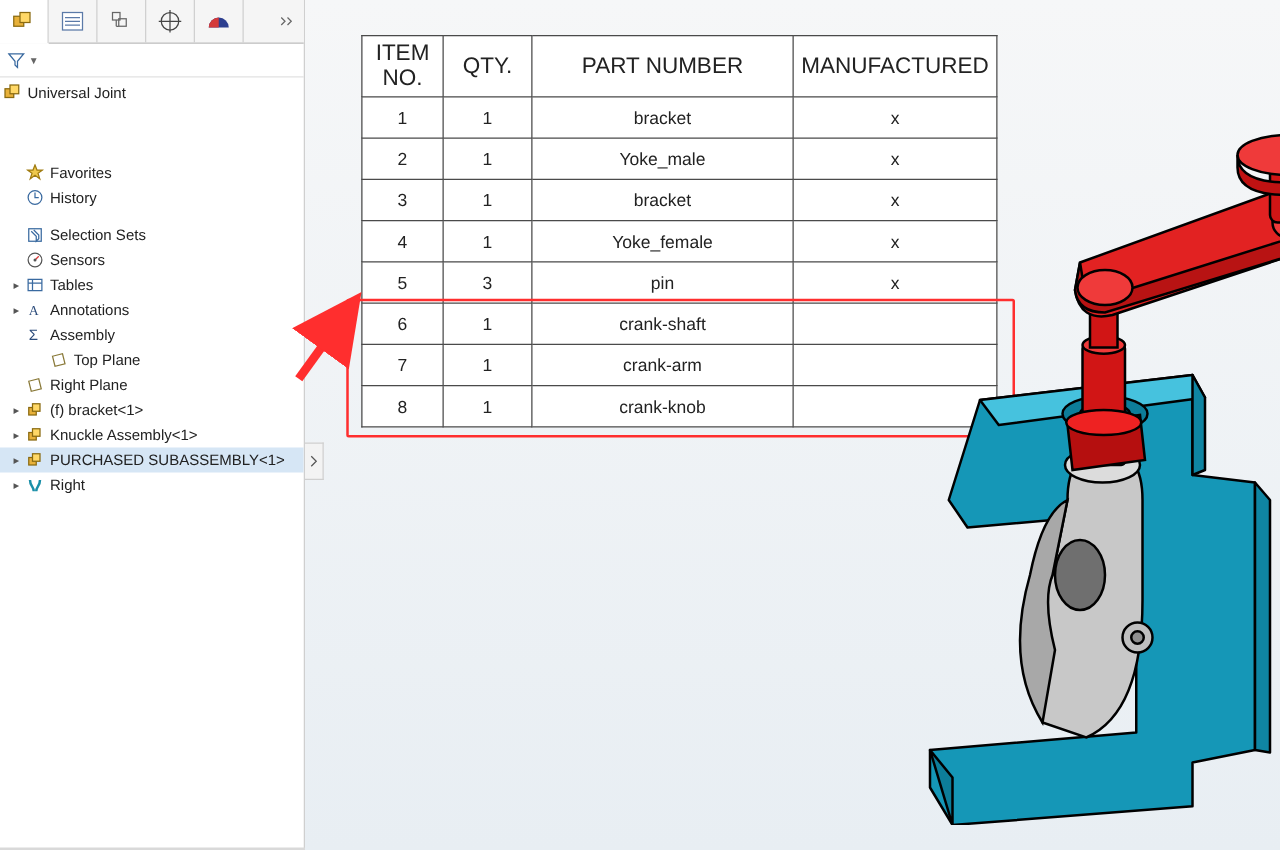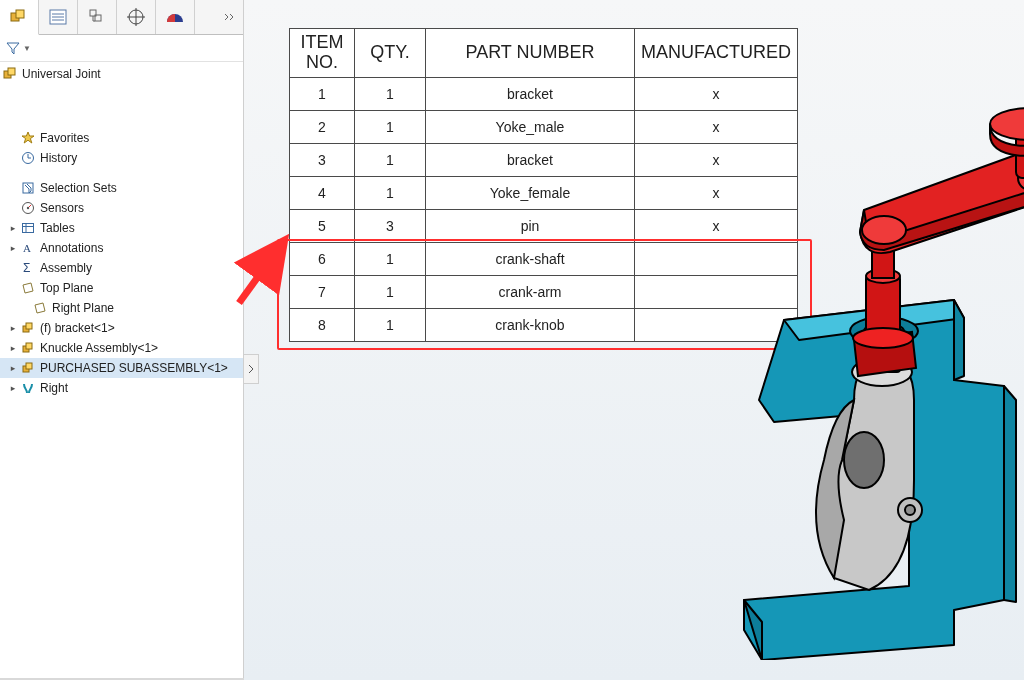--- a/index.html
+++ b/index.html
@@ -180,30 +180,30 @@
           </div>
           <div class="node" style="padding-left: 8px;">
             <span class="exp"></span>
             <span class="ico">
               <svg width="14" height="14" viewBox="0 0 14 14">
                 <text x="2" y="11" font-size="12" fill="#2a4a7a">Σ</text>
               </svg>
             </span>
             <span class="lbl">Assembly</span>
           </div>
-          <div class="node" style="padding-left: 8px;">
+          <div class="node" style="padding-left: 8px; margin-left: 19px;">
             <span class="exp"></span>
             <span class="ico">
               <svg width="14" height="14" viewBox="0 0 14 14">
                 <path d="M2 4 L10 2 L12 10 L4 12 Z" fill="none" stroke="#8a7a3a"></path>
               </svg>
             </span>
             <span class="lbl">Top Plane</span>
           </div>
-          <div class="node" style="padding-left: 20px;">
+          <div class="node" style="padding-left: 8px;">
             <span class="exp"></span>
             <span class="ico">
               <svg width="14" height="14" viewBox="0 0 14 14">
                 <path d="M2 4 L10 2 L12 10 L4 12 Z" fill="none" stroke="#8a7a3a"></path>
               </svg>
             </span>
             <span class="lbl">Right Plane</span>
           </div>
           <div class="node" style="padding-left: 8px;">
             <span class="exp">▸</span>

